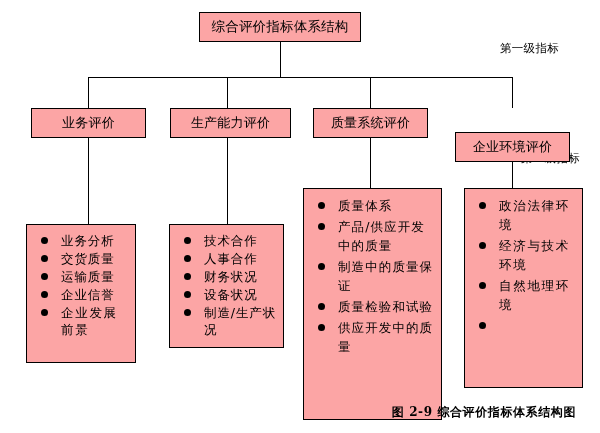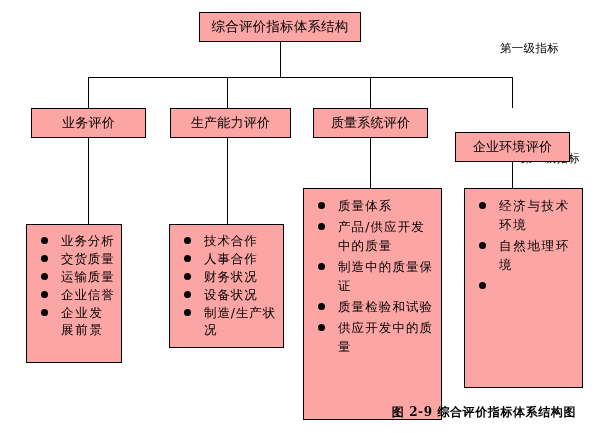--- a/index.html
+++ b/index.html
@@ -60,21 +60,21 @@
   #l1-box-0 { left: 31px;  top: 108px; width: 115px; justify-content: center; }
   #l1-box-1 { left: 170px; top: 108px; width: 121px; }
   #l1-box-2 { left: 313px; top: 108px; width: 115px; }
   #l1-box-3 { left: 455px; top: 108px; width: 115px; margin-top: 24px; }
 
   
   .leaf-box {
     padding: 7px 6px 7px 4px;
     box-sizing: border-box;
   }
-  #leaf-box-0 { left: 26px;  top: 224px; width: 96px; height: 139px; }
+  #leaf-box-0 { left: 26px;  top: 224px; width: 110px; height: 139px; }
   #leaf-box-1 { left: 169px; top: 224px; width: 115px; height: 124px; }
   #leaf-box-2 { left: 303px; top: 188px; width: 139px; height: 232px; }
   #leaf-box-3 { left: 464px; top: 188px; width: 119px; height: 200px; }
 
   .leaf-list {
     list-style: none;
     margin: 0;
     padding: 0;
   }
   .leaf-item {
@@ -216,20 +216,21 @@
       <li class="leaf-item"><span class="bullet"></span><span>质量体系</span></li>
       <li class="leaf-item"><span class="bullet"></span><span>产品/供应开发中的质量</span></li>
       <li class="leaf-item"><span class="bullet"></span><span>制造中的质量保证</span></li>
       <li class="leaf-item"><span class="bullet"></span><span>质量检验和试验</span></li>
       <li class="leaf-item"><span class="bullet"></span><span>供应开发中的质量</span></li>
     </ul>
   </div>
 
   <div class="box leaf-box" id="leaf-box-3">
     <ul class="leaf-list">
+      <li class="leaf-item"><span class="bullet"></span><span>政治法律环境</span></li>
       <li class="leaf-item"><span class="bullet"></span><span>经济与技术环境</span></li>
       <li class="leaf-item"><span class="bullet"></span><span>自然地理环境</span></li>
       <li class="leaf-item"><span class="bullet"></span></li>
     </ul>
   </div>
 
   <div id="caption">图 2-9   综合评价指标体系结构图</div>
 
 </div>
 

